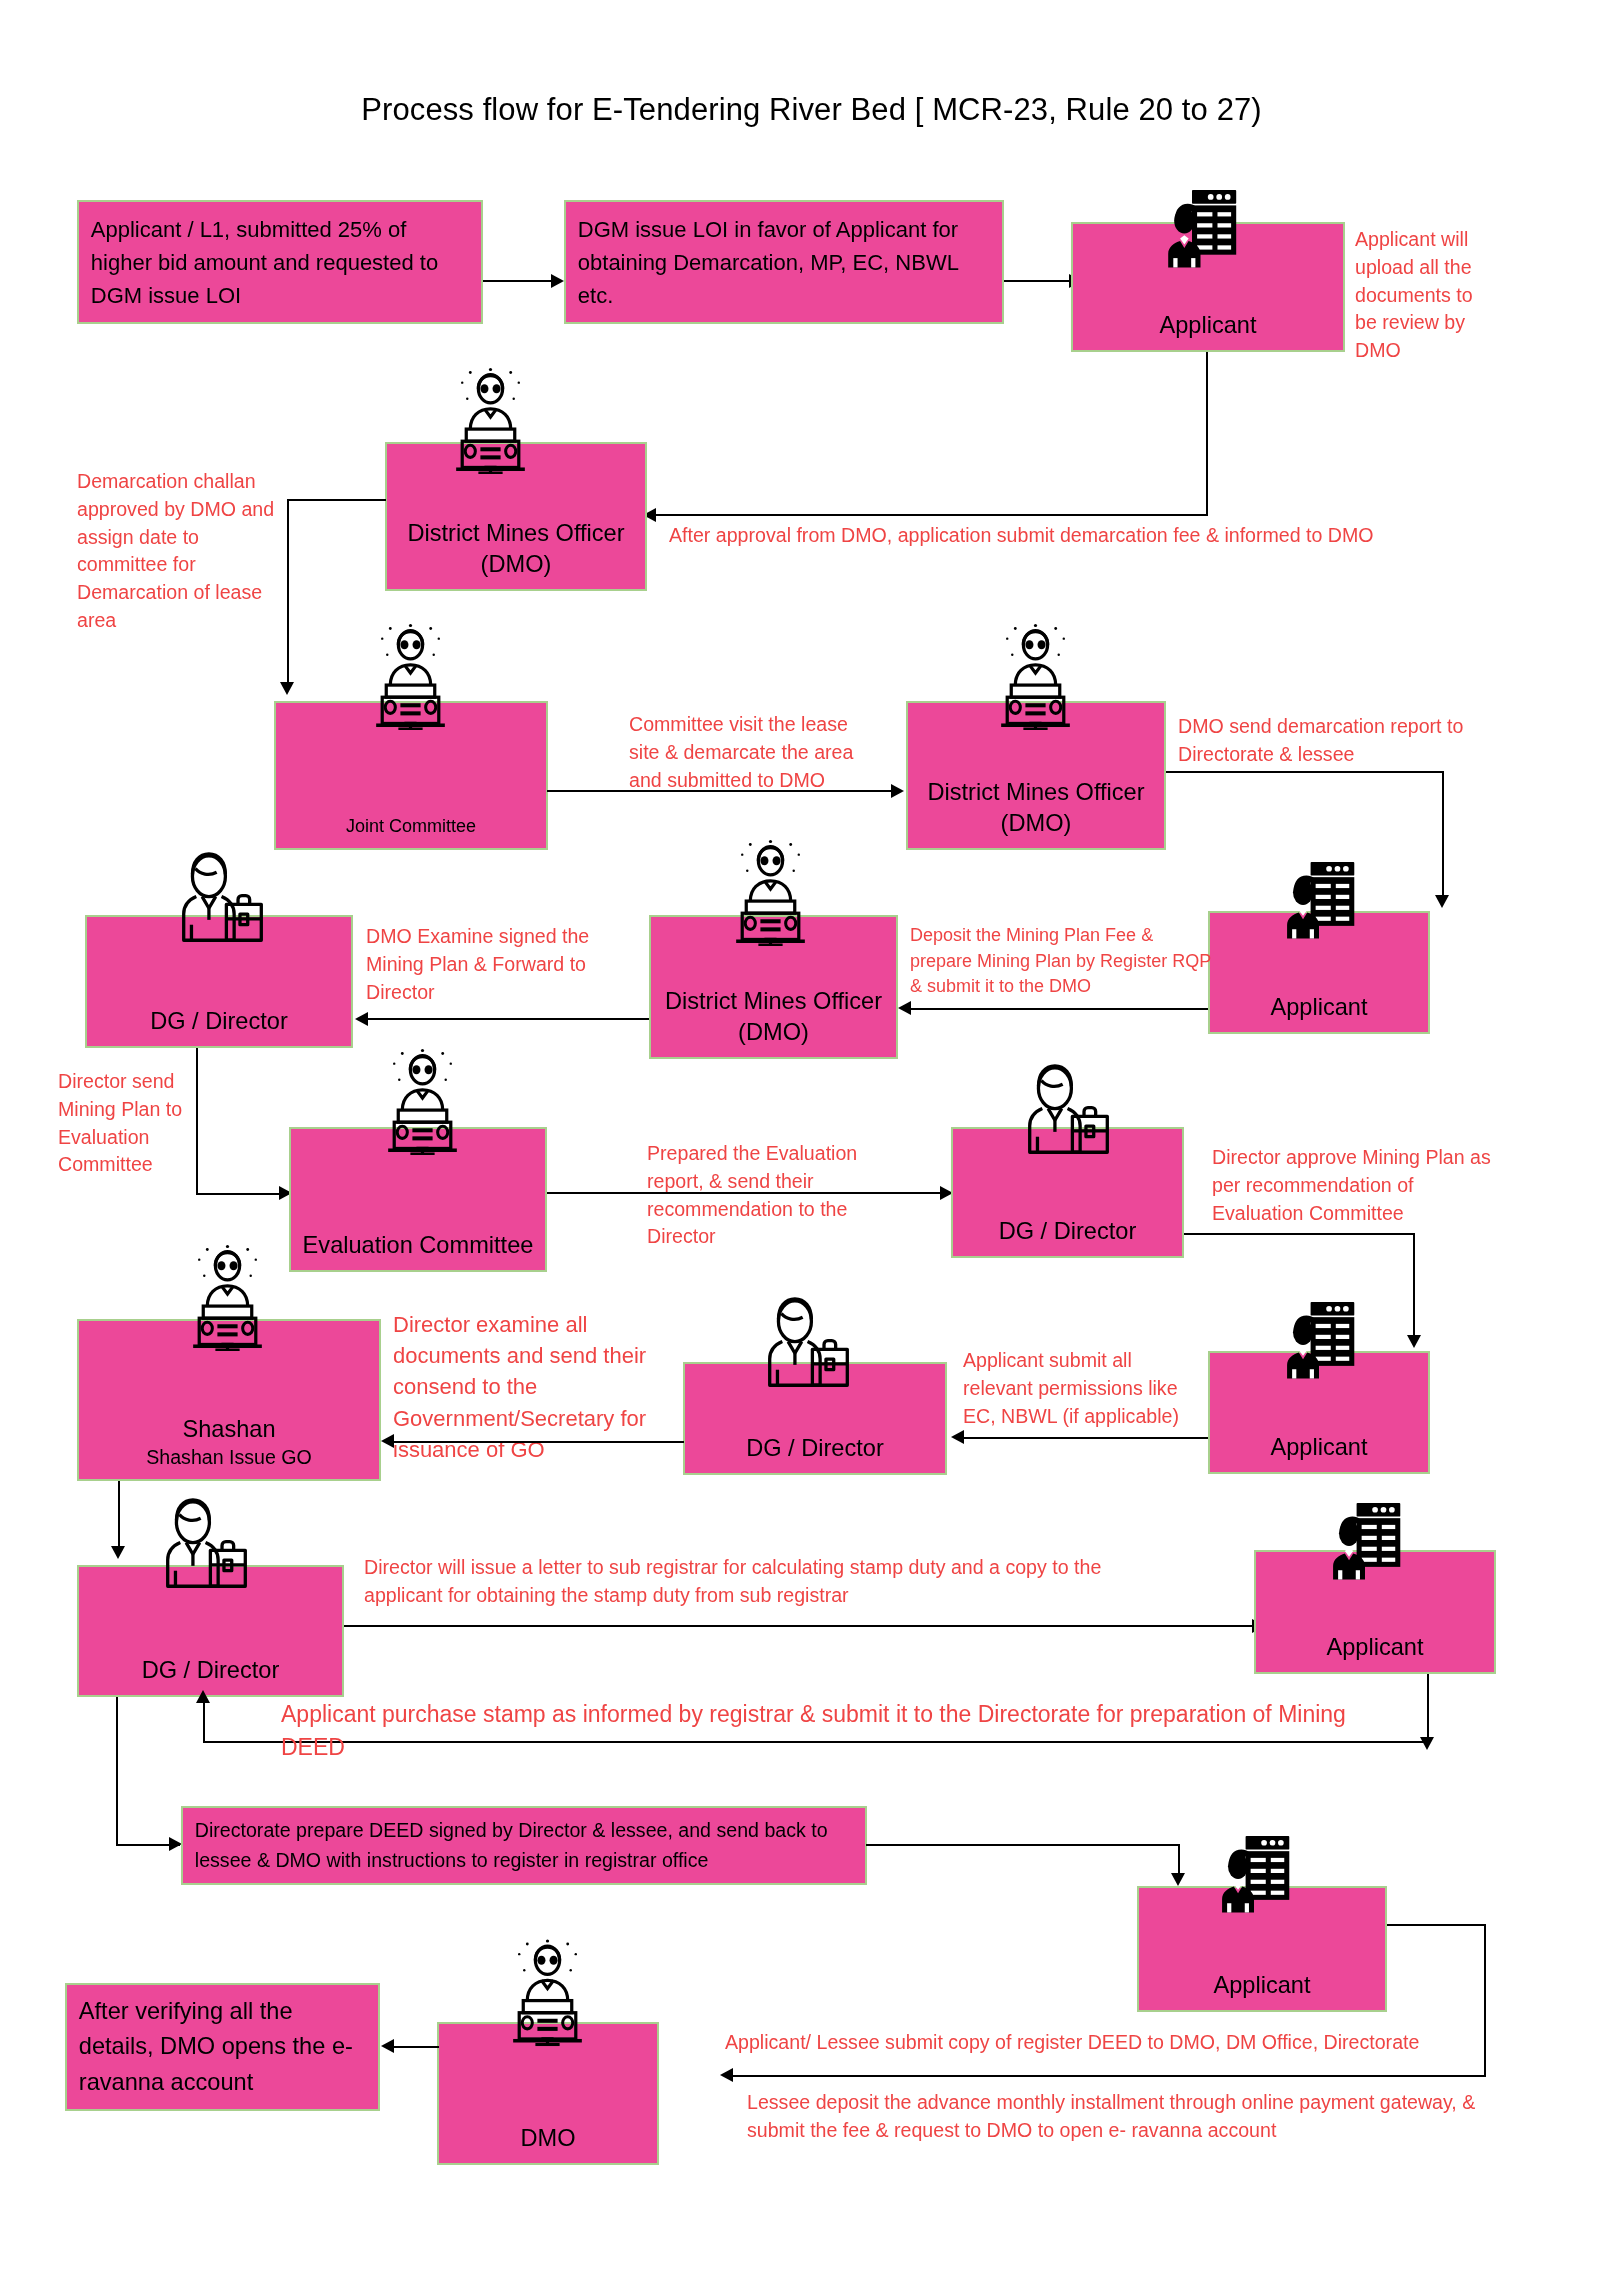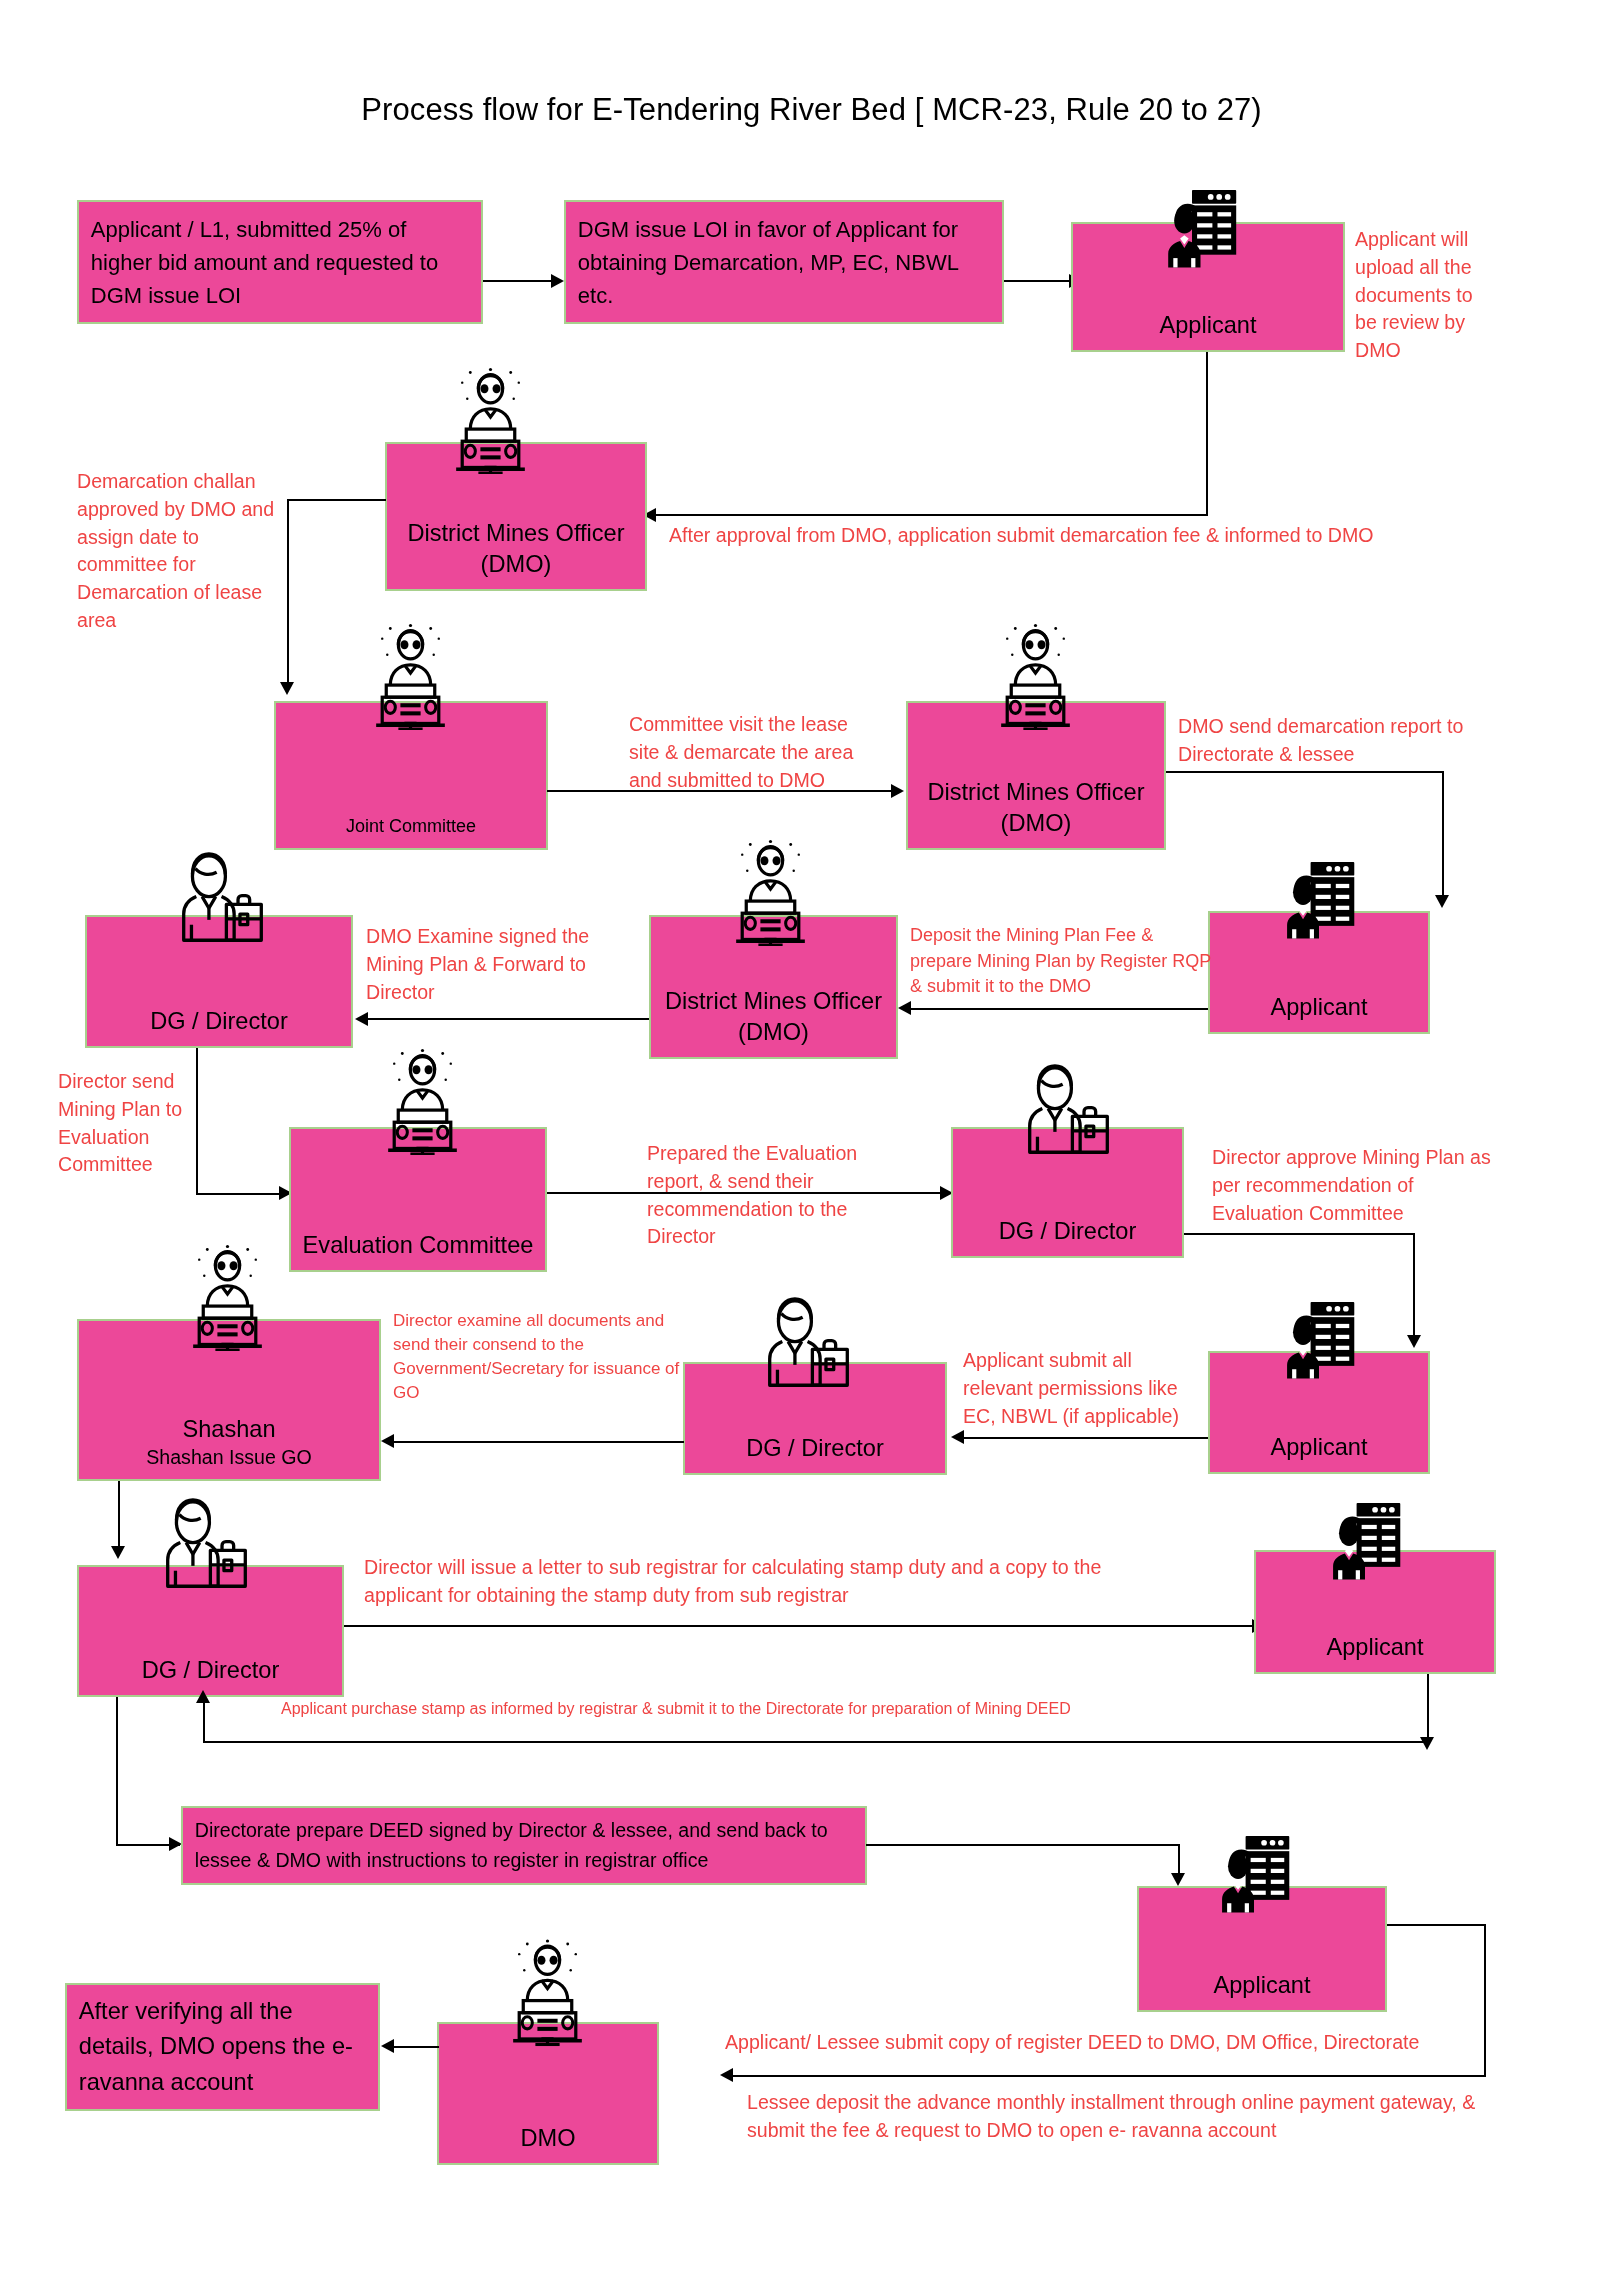--- a/index.html
+++ b/index.html
@@ -448,21 +448,21 @@
           <path d="M40 59v12"></path>
         <rect x="58" y="55" width="36" height="37"></rect>
         <path d="M70 55v-5a4 4 0 0 1 4-4h4a4 4 0 0 1 4 4v5"></path>
         <path d="M58 70h36"></path>
           <rect x="72" y="65" width="8" height="11"></rect>
         <path d="M22 76v16"></path>
       </g>
     </svg>
   </div>
 
-  <div class="note" style="left:393px; top:1309px; width:294px; font-size:17px;">Director examine all documents and send their consend to the Government/Secretary for issuance of GO</div>
+  <div class="note" style="left:393px; top:1309px; width:294px; font-size:22px;">Director examine all documents and send their consend to the Government/Secretary for issuance of GO</div>
   <div class="ln lnh" style="left:393px; top:1441px; width:291px;"></div>
   <div class="arrow ar-l" style="left:381px; top:1434px;"></div>
 
   <div class="box" style="left:77px; top:1319px; width:304px; height:162px; font-size:23.6px; flex-direction:column; justify-content:flex-end;">
     <div class="lbl" style="padding-bottom:0;">Shashan</div>
     <div class="lbl" style="font-size:19.6px; padding-bottom:7.9px;">Shashan Issue GO</div>
   </div>
   <div class="icon" style="left:177px; top:1243px;">
     <svg width="101" height="108" viewBox="0 0 100 106">
       <g fill="none" stroke="#000" stroke-width="3.2">
@@ -549,21 +549,21 @@
           <rect x="39" y="86" width="5" height="11" fill="#fff"></rect>
       </g>
     </svg>
   </div>
 
   <div class="ln lnv" style="left:1427px; top:1674px; height:68px;"></div>
   <div class="arrow ar-d" style="left:1420px; top:1737px;"></div>
   <div class="ln lnh" style="left:203px; top:1741px; width:1225px;"></div>
   <div class="ln lnv" style="left:203px; top:1701px; height:41px;"></div>
   <div class="arrow ar-u" style="left:196px; top:1690px;"></div>
-  <div class="note" style="left:281px; top:1698px; width:1112px; font-size:16px;">Applicant purchase stamp as informed by registrar &amp; submit it to the Directorate for preparation of Mining DEED</div>
+  <div class="note" style="left:281px; top:1698px; width:1112px; font-size:23px;">Applicant purchase stamp as informed by registrar &amp; submit it to the Directorate for preparation of Mining DEED</div>
 
   <div class="ln lnv" style="left:116px; top:1697px; height:148px;"></div>
   <div class="ln lnh" style="left:116px; top:1844px; width:64px;"></div>
   <div class="arrow ar-r" style="left:169px; top:1837px;"></div>
 
   <div class="box text-box" style="left:181px; top:1806px; width:686px; height:79px; font-size:19.6px;">
     <div class="lbl">Directorate prepare DEED signed by Director &amp; lessee, and send back to lessee &amp; DMO with instructions to register in registrar office</div>
   </div>
 
   <div class="ln lnh" style="left:866px; top:1844px; width:313px;"></div>

